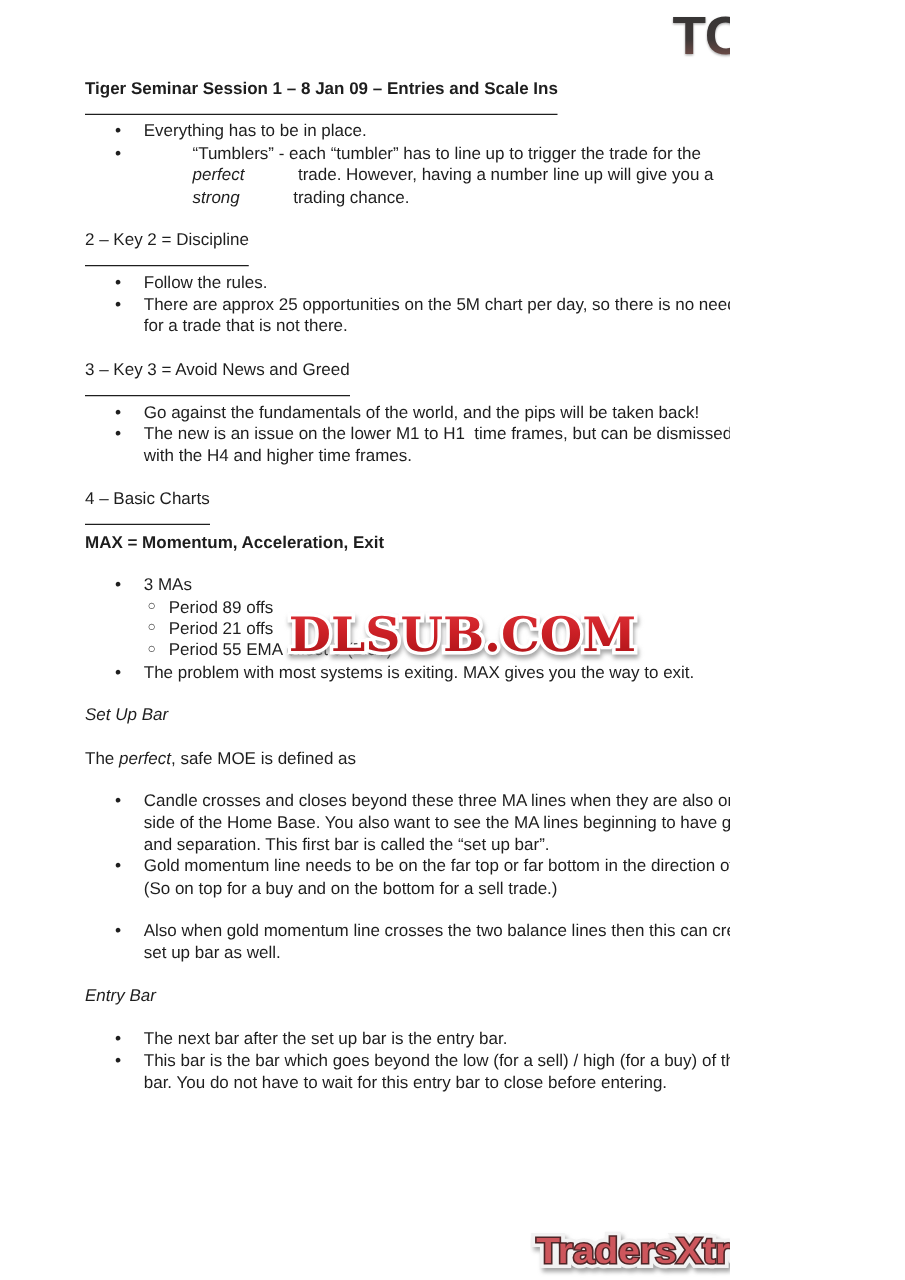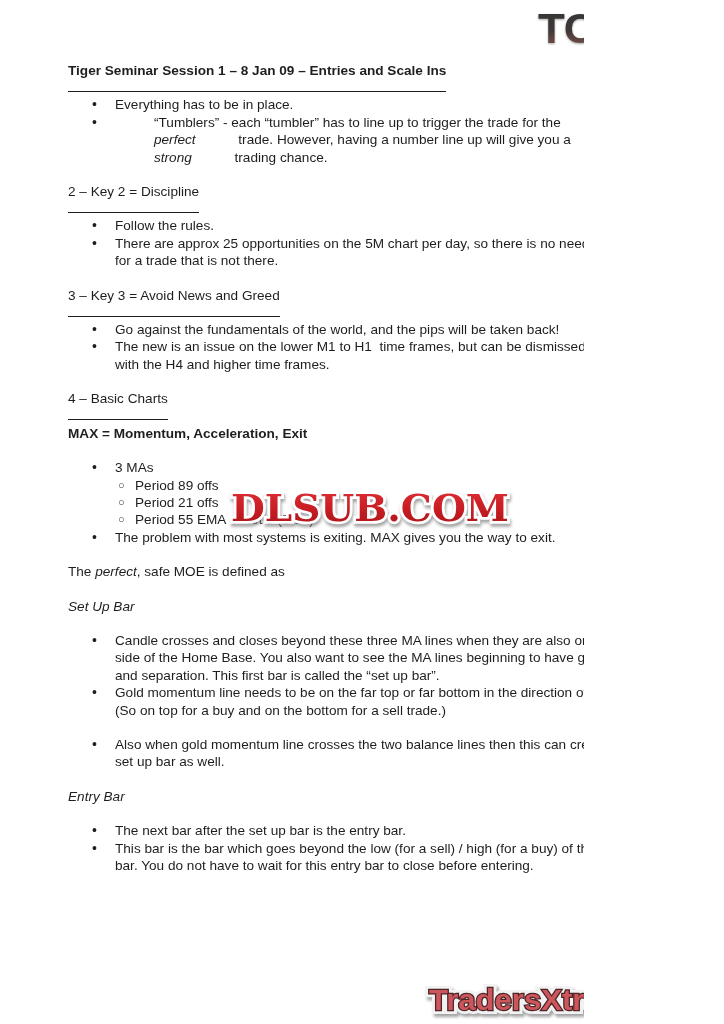--- a/index.html
+++ b/index.html
@@ -127,23 +127,23 @@
         <span class="marker">○</span>
         <span class="li-text">Period 55 EMA offset 5 (Blue)</span>
       </div>
       <div class="li">
         <span class="marker">•</span>
         <span class="li-text">The problem with most systems is exiting. MAX gives you the way to exit.</span>
       </div>
     </div>
 
 
+    <div class="block ital">Set Up Bar</div>
+
     <div class="block"><span>The </span><i>perfect</i><span>, safe MOE is defined as</span></div>
-
-    <div class="block ital">Set Up Bar</div>
 
     <div class="block">
       <div class="li">
         <span class="marker">•</span>
         <span class="li-text">Candle crosses and closes beyond these three MA lines when they are also on the trade side of the Home Base. You also want to see the MA lines beginning to have good angle and separation. This first bar is called the “set up bar”.</span>
       </div>
       <div class="li">
         <span class="marker">•</span>
         <span class="li-text">Gold momentum line needs to be on the far top or far bottom in the direction of the trade. (So on top for a buy and on the bottom for a sell trade.)</span>
       </div>

